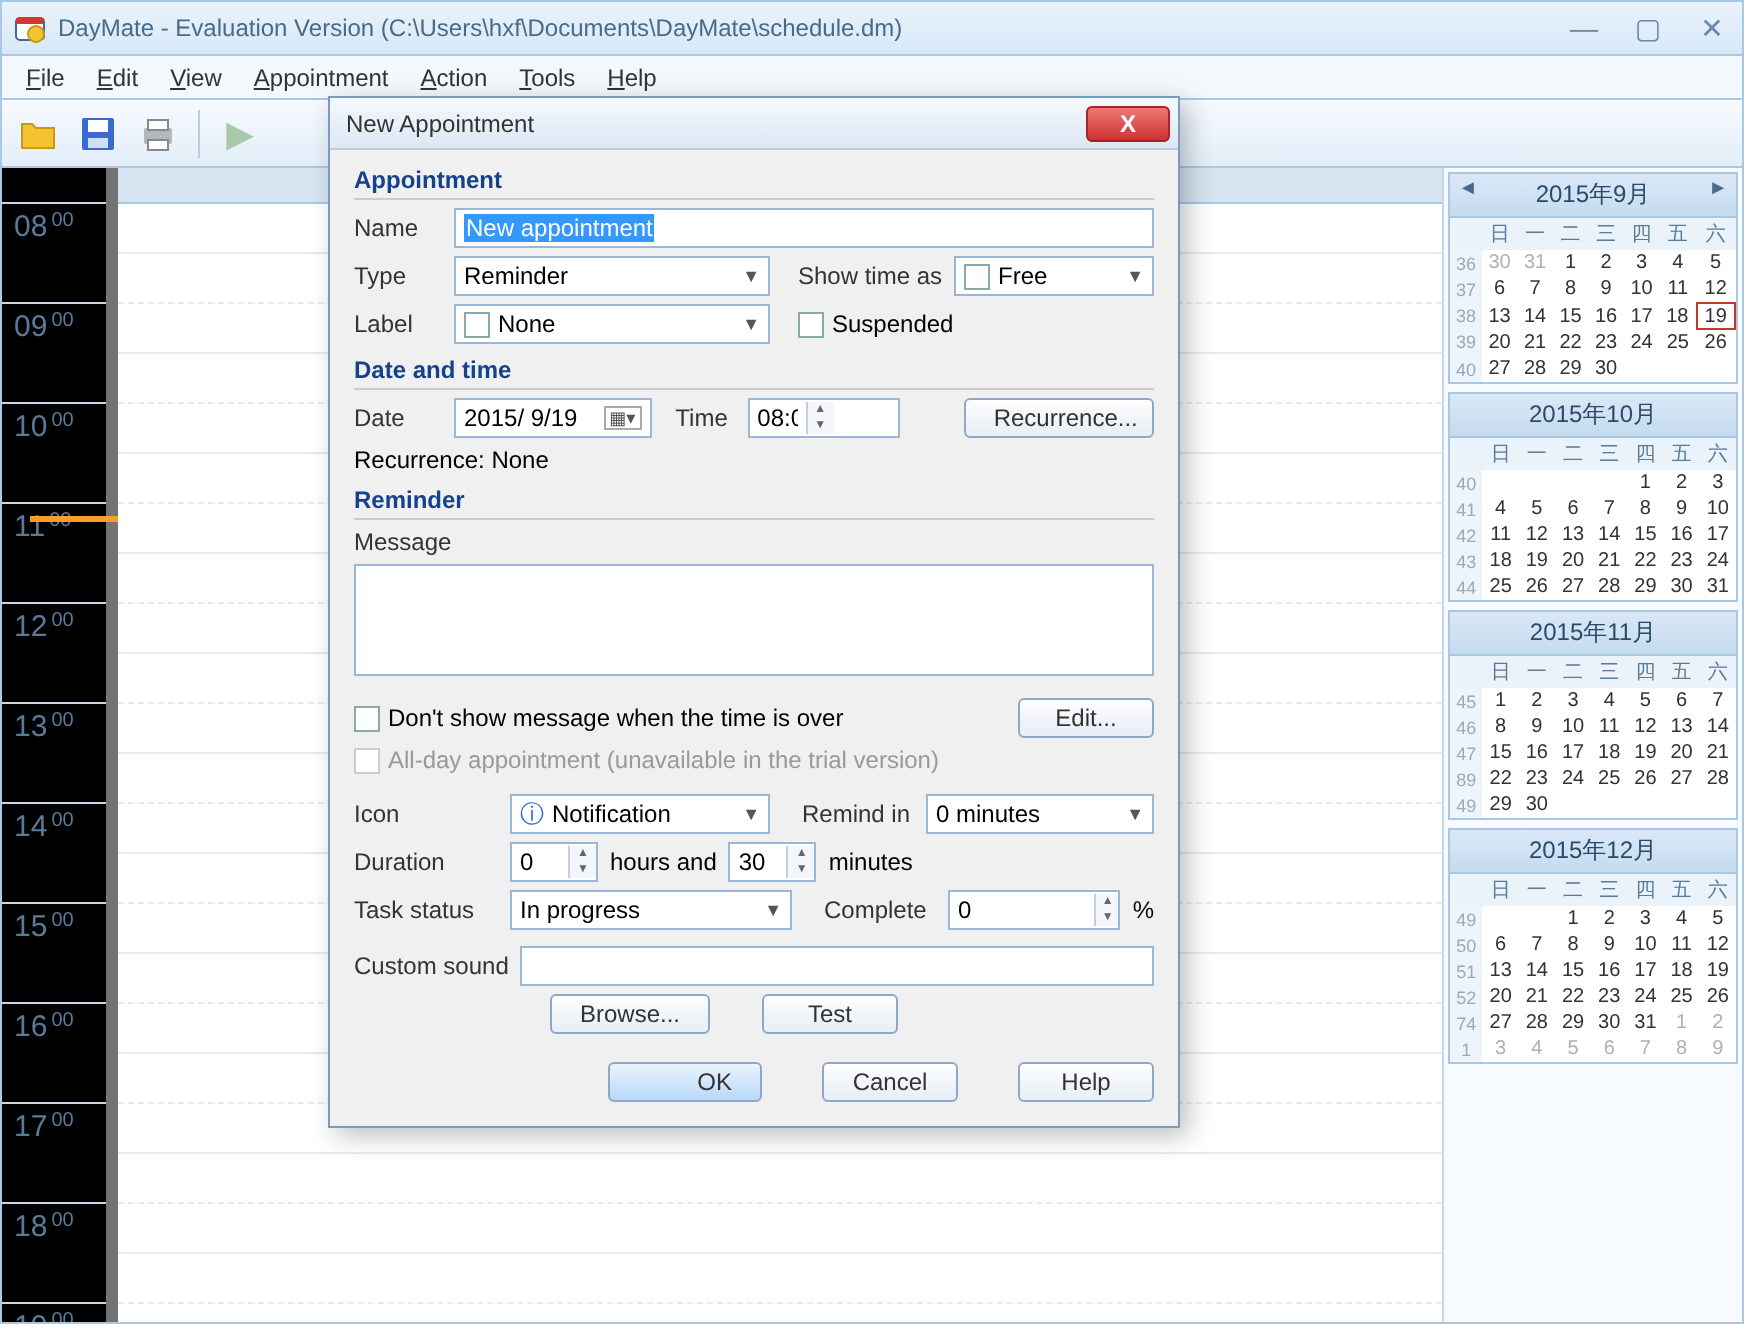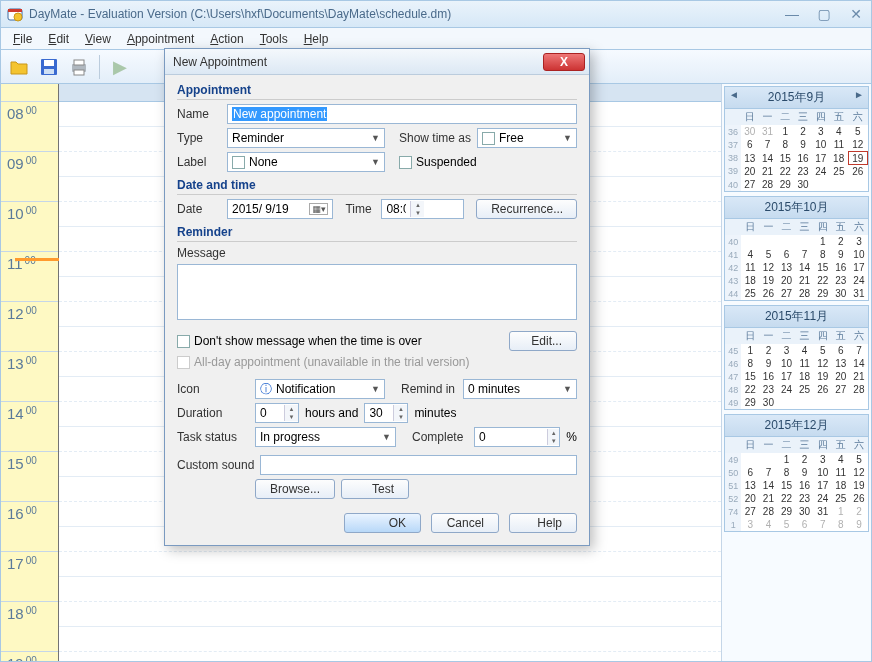--- a/index.html
+++ b/index.html
@@ -17,21 +17,21 @@
 .menubar span { padding: 2px 8px; color: #333; }
 .menubar span u { text-decoration: underline; }
 
 
 .toolbar { height: 34px; border: 1px solid #a8c8e4; border-top: none; background: linear-gradient(#f6faff,#e3eef9); display: flex; align-items: center; padding: 0 6px; gap: 6px; }
 .toolbar .tb-icon { width: 24px; height: 24px; display:flex;align-items:center;justify-content:center;font-size:18px; }
 
 
 .main { display: flex; height: calc(662px - 28px - 22px - 34px); border: 1px solid #a8c8e4; border-top:none; }
 .schedule { flex: 1; display:flex; overflow:hidden; }
-.timecol { width: 58px; background: #fef9c3; border-right:1px solid #737373; }
+.timecol { width: 58px; background: #000000; border-right:6px solid #737373; }
 .timeslot { height: 50px; border-bottom: 1px solid #c5d6e8; padding: 3px 6px; color: #5a7a9a; font-size: 15px; }
 .timeslot .min { font-size: 10px; vertical-align: top; margin-left:2px;}
 .dayarea { flex:1; background:#fff; }
 .dayarea .row { height:25px; border-bottom:1px solid #e3ecf5; }
 .dayarea .row.alt { border-bottom:1px dashed #e3ecf5; }
 .dayarea .hdr { height:18px; background:#d6e4f2; border-bottom:1px solid #a8c8e4;}
 .nowline { position:absolute; left:15px; width:44px; height:3px; background:#ff9a2e; }
 
 
 .sidebar { width: 150px; border-left:1px solid #c5d6e8; background:#f7fbff; overflow-y:auto; padding:2px; }
@@ -55,21 +55,21 @@
 .grouplabel { color:#15428b; font-weight:bold; margin:6px 0 4px; border-bottom:1px solid #ccc; padding-bottom:2px;}
 .grouplabel:first-child{margin-top:0}
 .frow { display:flex; align-items:center; margin:4px 0; gap:6px; }
 .frow label { min-width:44px; color:#333; }
 .frow label.w60{min-width:72px}
 input[type=text],select,.combo { border:1px solid #9ab7d5; background:#fff; height:20px; padding:1px 4px; font-size:12px;}
 .combo { display:flex; align-items:center; justify-content:space-between; }
 .combo .arr{font-size:9px;color:#555;margin-left:4px}
 .chk { width:13px;height:13px;border:1px solid #8aa;background:#fff;display:inline-block;vertical-align:middle;margin-right:4px;}
 textarea { border:1px solid #9ab7d5; width:100%; height:56px; resize:none; background:#fff;}
-.btn { border:1px solid #8fa8c8; background:linear-gradient(#fdfdfd,#e7eef7); padding:2px 14px; border-radius:3px; color:#333; min-width:68px; text-align:right;}
+.btn { border:1px solid #8fa8c8; background:linear-gradient(#fdfdfd,#e7eef7); padding:2px 14px; border-radius:3px; color:#333; min-width:68px; text-align:center;margin-left:20px;}
 .btn.primary{background:linear-gradient(#eaf4ff,#b8d8f8);padding-left:44px;}
 .spinner{display:flex;align-items:center;border:1px solid #9ab7d5;background:#fff;height:20px;}
 .spinner input{border:none;width:28px;text-align:left;padding:0 4px;height:18px}
 .spinner .sp{width:14px;display:flex;flex-direction:column;border-left:1px solid #ccd;}
 .spinner .sp div{flex:1;font-size:6px;text-align:center;line-height:8px;color:#666;background:#f3f6fa}
 .sel-hi { background:#3399ff; color:#fff; padding:0 1px;}
 .disabled{color:#999}
 .dlg-buttons{display:flex;gap:10px;justify-content:flex-end;margin-top:14px}
 .folder-svg{fill:#f4c430;stroke:#c9971a}
 </style>
@@ -345,21 +345,21 @@
               <td class="wk">47</td>
               <td class="">15</td>
               <td class="">16</td>
               <td class="">17</td>
               <td class="">18</td>
               <td class="">19</td>
               <td class="">20</td>
               <td class="">21</td>
             </tr>
             <tr>
-              <td class="wk">48</td>
+              <td class="wk">89</td>
               <td class="">22</td>
               <td class="">23</td>
               <td class="">24</td>
               <td class="">25</td>
               <td class="">26</td>
               <td class="">27</td>
               <td class="">28</td>
             </tr>
             <tr>
               <td class="wk">49</td>
@@ -501,20 +501,23 @@
       <div class="spinner" style="width:84px">
           <input value="08:00" style="">
           <div class="sp">
             <div>▲</div>
             <div>▼</div>
           </div>
         </div>
       <div style="flex:1"></div>
       <div class="btn">Recurrence...</div>
     </div>
+    <div class="frow">
+        <span>Recurrence: None</span>
+      </div>
 
     <div class="grouplabel">Reminder</div>
     <div class="frow">
         <label>Message</label>
       </div>
     <textarea style=""></textarea>
     <div class="frow" style="margin-top:8px">
       <span style="flex:1"><span class="chk"></span><span>Don't show message when the time is over</span></span>
       <div class="btn">Edit...</div>
     </div>

